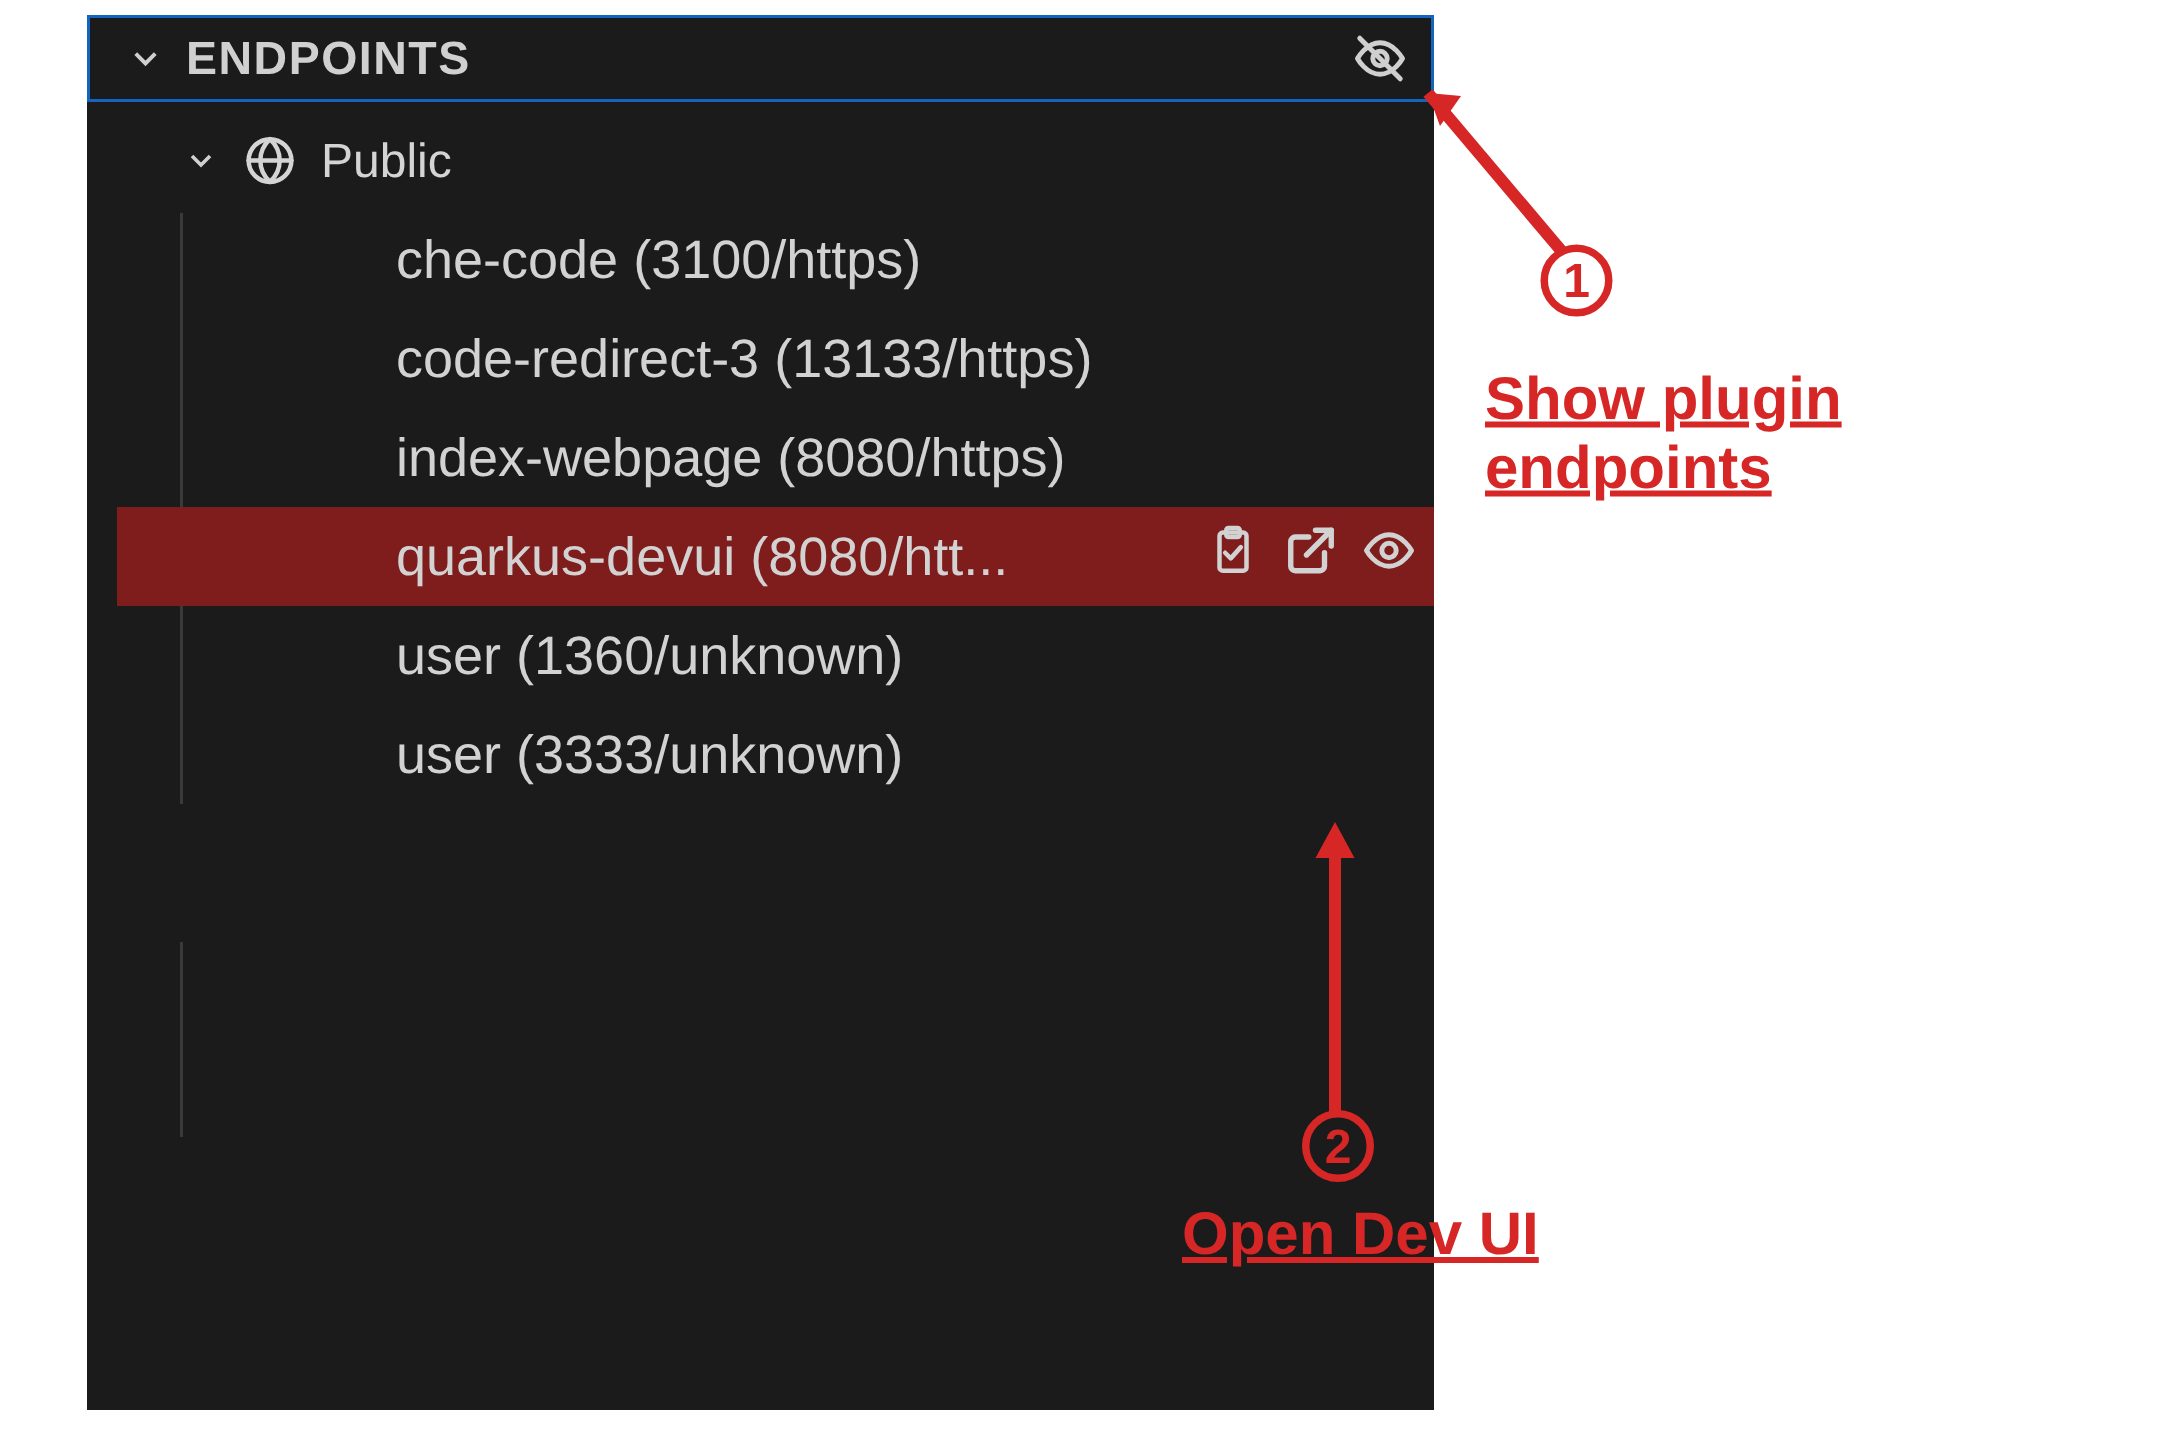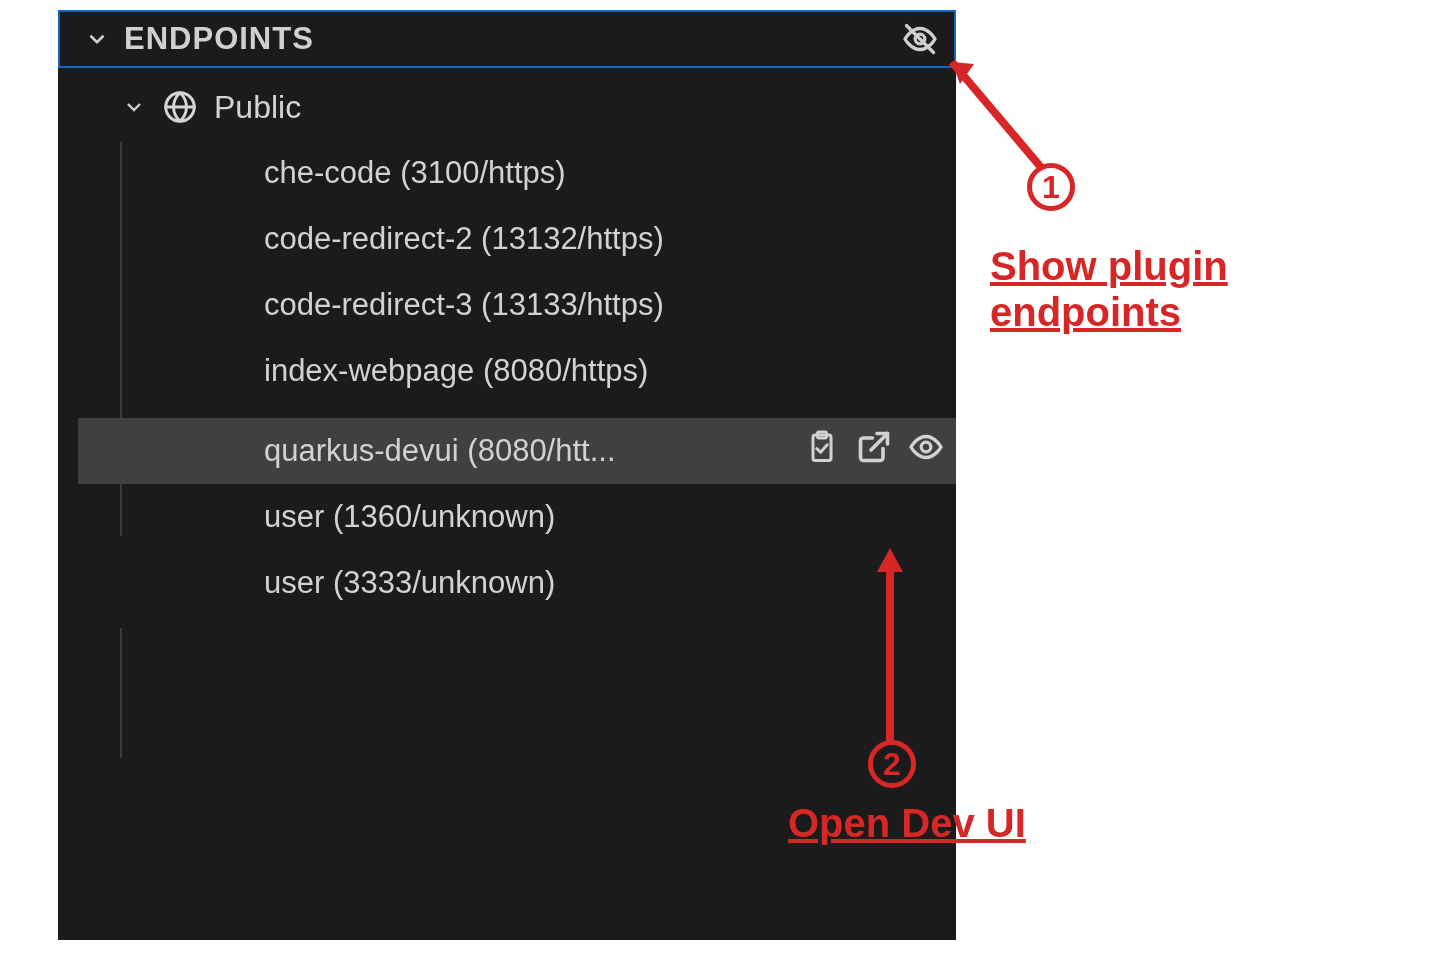--- a/index.html
+++ b/index.html
@@ -79,28 +79,27 @@
     width: 2px;
     background: #3a3a3a;
   }
 
   .item-row {
     display: flex;
     align-items: center;
     height: 66px;
     padding-left: 186px;
     padding-right: 12px;
-    font-size: 31px;
+    font-size: 36px;
     color: #d2d2d2;
     cursor: pointer;
     position: relative;
   }
   .item-row.highlight {
-    background: #404040;
-    margin-top: 14px;
+    background: #7f1d1d;
   }
   .item-label {
     white-space: nowrap;
     overflow: hidden;
     text-overflow: clip;
     flex: 0 1 auto;
   }
   .row-spacer { flex: 1; }
   .row-actions {
     display: flex;
@@ -182,23 +181,20 @@
           <path d="M12 2.5c2.8 2.6 4.3 6 4.3 9.5s-1.5 6.9-4.3 9.5c-2.8-2.6-4.3-6-4.3-9.5S9.2 5.1 12 2.5z"></path>
         </svg>
       </span>
       <span class="group-label">Public</span>
     </div>
 
     <div class="item-row">
       <span class="item-label">che-code (3100/https)</span>
     </div>
     <div class="item-row">
-      <span class="item-label">code-redirect-2 (13132/https)</span>
-    </div>
-    <div class="item-row">
       <span class="item-label">code-redirect-3 (13133/https)</span>
     </div>
     <div class="item-row">
       <span class="item-label">index-webpage (8080/https)</span>
     </div>
 
     <div class="item-row highlight">
       <span class="item-label" style="max-width:470px;">quarkus-devui (8080/htt...</span>
       <span class="row-spacer"></span>
       <span class="row-actions">

